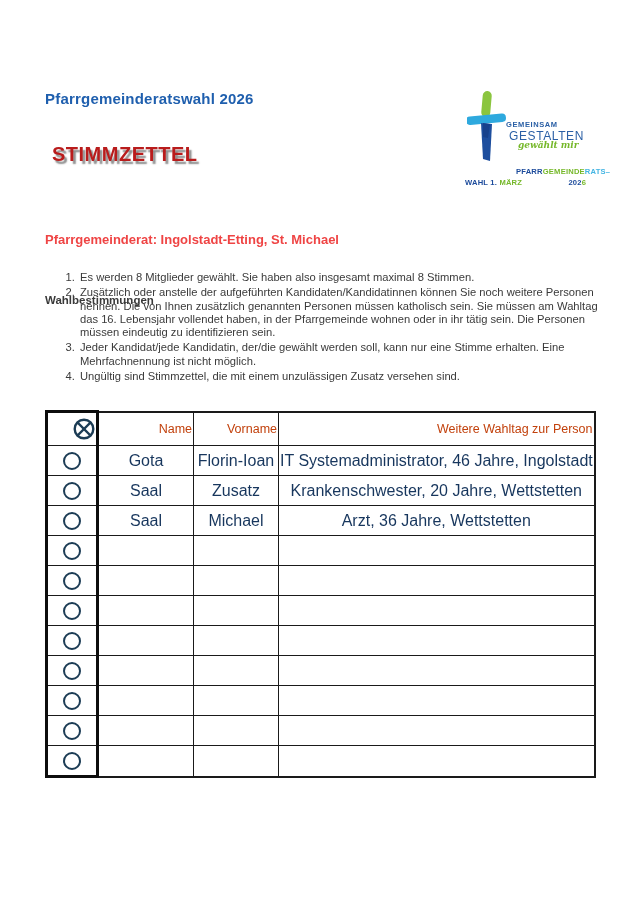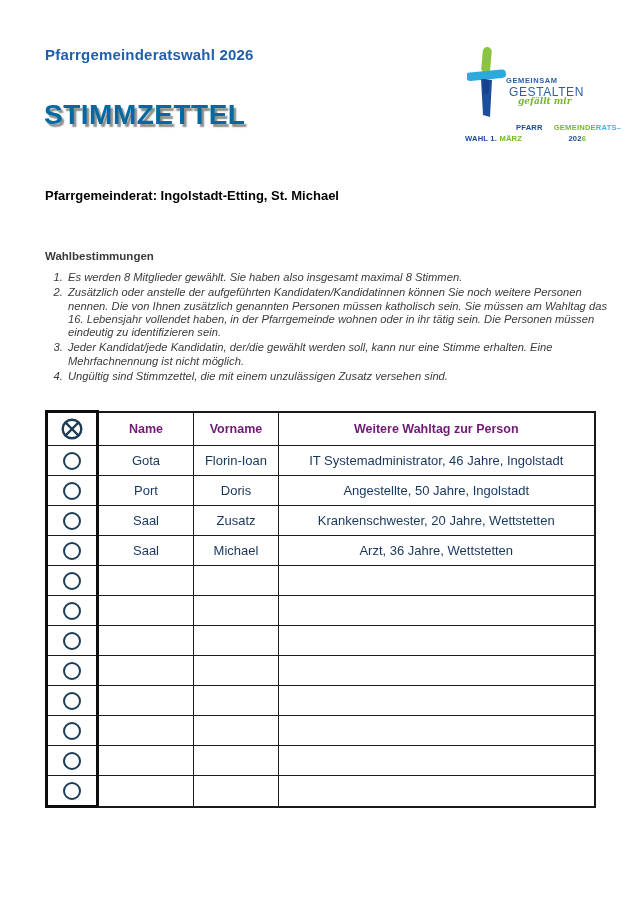--- a/index.html
+++ b/index.html
@@ -1,56 +1,56 @@
 <!DOCTYPE html>
 <html><head>
 <meta charset="utf-8">
 <style>
   html,body{margin:0;padding:0;}
   body{
     width:640px;height:905px;background:#ffffff;position:relative;
     font-family:"Liberation Sans","DejaVu Sans",sans-serif;overflow:hidden;
   }
-  .abs{position:absolute;}
+  .abs{position:absolute;margin-top:44px;}
 
   .doc-title{left:45px;top:46px;font-size:15px;font-weight:bold;color:#1f5fae;letter-spacing:.2px;}
   .main-heading{
-    left:44px;top:99px;font-size:28px;font-weight:bold;color:#0369a1;
+    left:52px;top:99px;font-size:20px;font-weight:bold;color:#b91c1c;
     letter-spacing:.5px;text-shadow:2.5px 2.5px 1.5px #8e8e8e;
   }
-  .parish-line{left:45px;top:188px;font-size:13px;font-weight:bold;color:#000000;}
+  .parish-line{left:45px;top:188px;font-size:13px;font-weight:bold;color:#ef4444;}
 
   .rules-heading{left:45px;top:250px;font-size:11.5px;font-weight:bold;color:#3a3a3a;text-align:right;}
   ol.rules{
     left:45px;top:271px;width:556px;margin:0;padding:0 0 0 17px;
     font-size:11.2px;line-height:13.3px;color:#3a3a3a;
   }
-  ol.rules li{margin:0 0 2px 4px;padding-left:2px;font-style:italic;}
+  ol.rules li{margin:0 0 2px 16px;padding-left:2px;}
 
   
   .logo{left:465px;top:43px;width:120px;height:112px;}
   .logo .l1{position:absolute;left:41px;top:33px;font-size:7.5px;font-weight:bold;color:#2a5fa5;letter-spacing:.6px;}
   .logo .l2{position:absolute;left:44px;top:42px;font-size:12px;font-weight:normal;color:#2a5fa5;letter-spacing:.6px;}
   .logo .tagline{position:absolute;left:53px;top:53px;font-size:9px;font-style:italic;font-weight:bold;color:#76b82a;font-family:"DejaVu Serif",serif;}
   .logo .camp{position:absolute;font-size:7.6px;font-weight:800;letter-spacing:.2px;white-space:nowrap;}
   .logo .camp1{left:7px;top:80px;}
   .logo .camp2{left:0px;top:91px;}
 
   
   table.ballot{
     position:absolute;left:45px;top:410px;border-collapse:collapse;
     table-layout:fixed;width:548px;background:#fff;
   }
   table.ballot th,table.ballot td{
     border:1px solid #1a1a1a;text-align:center;vertical-align:middle;
     overflow:hidden;white-space:nowrap;
   }
   table.ballot{border:2px solid #1a1a1a;}
-  table.ballot th{height:30px;font-size:12.5px;font-weight:bold;color:#701a75;}
-  table.ballot td{height:27px;font-size:13px;color:#17365d;}
+  table.ballot th{height:30px;font-size:12.5px;font-weight:normal;color:#c2410c;text-align:right;}
+  table.ballot td{height:27px;font-size:16px;color:#17365d;}
   td.selcol,th.selcol{border-left:3px solid #0d0d0d !important;border-right:3px solid #0d0d0d !important;}
   th.selcol{border-top:3px solid #0d0d0d !important;}
   td.selcol.last{border-bottom:3px solid #0d0d0d !important;}
   .vote-circle{
     display:inline-block;width:14px;height:14px;border:2.6px solid #1c3c55;
     border-radius:50%;vertical-align:middle;
   }
 </style>
 </head>
 <body>
@@ -59,22 +59,22 @@
 
 <div class="abs logo">
   <svg width="40" height="72" viewBox="0 0 40 72" style="position:absolute;left:2px;top:3px;">
     <rect x="15" y="1" width="9" height="26" rx="4.5" fill="#8bc53f" transform="rotate(5 19 14)"></rect>
     <rect x="-1" y="25" width="40" height="8.5" rx="4" fill="#2ea9de" transform="rotate(-5 19 29)"></rect>
     <polygon points="14,33 25,34 23,71 16,69" fill="#1d4e9e"></polygon>
     <polygon points="16,33 23,34 21,48 16,47" fill="#17418c"></polygon>
   </svg>
   <span class="l1">GEMEINSAM</span>
   <span class="l2">GESTALTEN</span>
-  <span class="tagline">gefällt mir</span>
-  <span class="camp camp1" id="camp1"><span style="color: rgb(27, 74, 155); padding-left: 44px;">PFARR</span><span style="color: rgb(118, 184, 42); padding-left: 11px;">GEMEINDE</span><span style="color: rgb(68, 181, 227);">RATS–</span></span>
+  <span class="tagline">gewählt mir</span>
+  <span class="camp camp1" id="camp1"><span style="color: rgb(27, 74, 155); padding-left: 44px;">PFARR</span><span style="color: rgb(118, 184, 42);">GEMEINDE</span><span style="color: rgb(68, 181, 227);">RATS–</span></span>
   <span class="camp camp2" id="camp2"><span style="color: rgb(27, 74, 155);">WAHL 1. </span><span style="color: rgb(118, 184, 42);">MÄRZ</span><span style="color: rgb(27, 74, 155); padding-left: 44px;"> 202</span><span style="color: rgb(118, 184, 42);">6</span></span>
 </div>
 
 <div class="abs main-heading">STIMMZETTEL</div>
 
 <div class="abs parish-line">Pfarrgemeinderat: Ingolstadt-Etting, St. Michael</div>
 
 <div class="abs rules-heading">Wahlbestimmungen</div>
 
 <ol class="abs rules">
@@ -104,26 +104,20 @@
       <th>Vorname</th>
       <th>Weitere Wahltag zur Person</th>
     </tr>
   </thead>
   <tbody id="ballot-body">
       <tr>
         <td class="selcol"><span class="vote-circle"></span></td>
         <td>Gota</td>
         <td>Florin-Ioan</td>
         <td>IT Systemadministrator, 46 Jahre, Ingolstadt</td>
-      </tr>
-      <tr>
-        <td class="selcol"><span class="vote-circle"></span></td>
-        <td>Port</td>
-        <td>Doris</td>
-        <td>Angestellte, 50 Jahre, Ingolstadt</td>
       </tr>
       <tr>
         <td class="selcol"><span class="vote-circle"></span></td>
         <td>Saal</td>
         <td>Zusatz</td>
         <td>Krankenschwester, 20 Jahre, Wettstetten</td>
       </tr>
       <tr>
         <td class="selcol"><span class="vote-circle"></span></td>
         <td>Saal</td>

